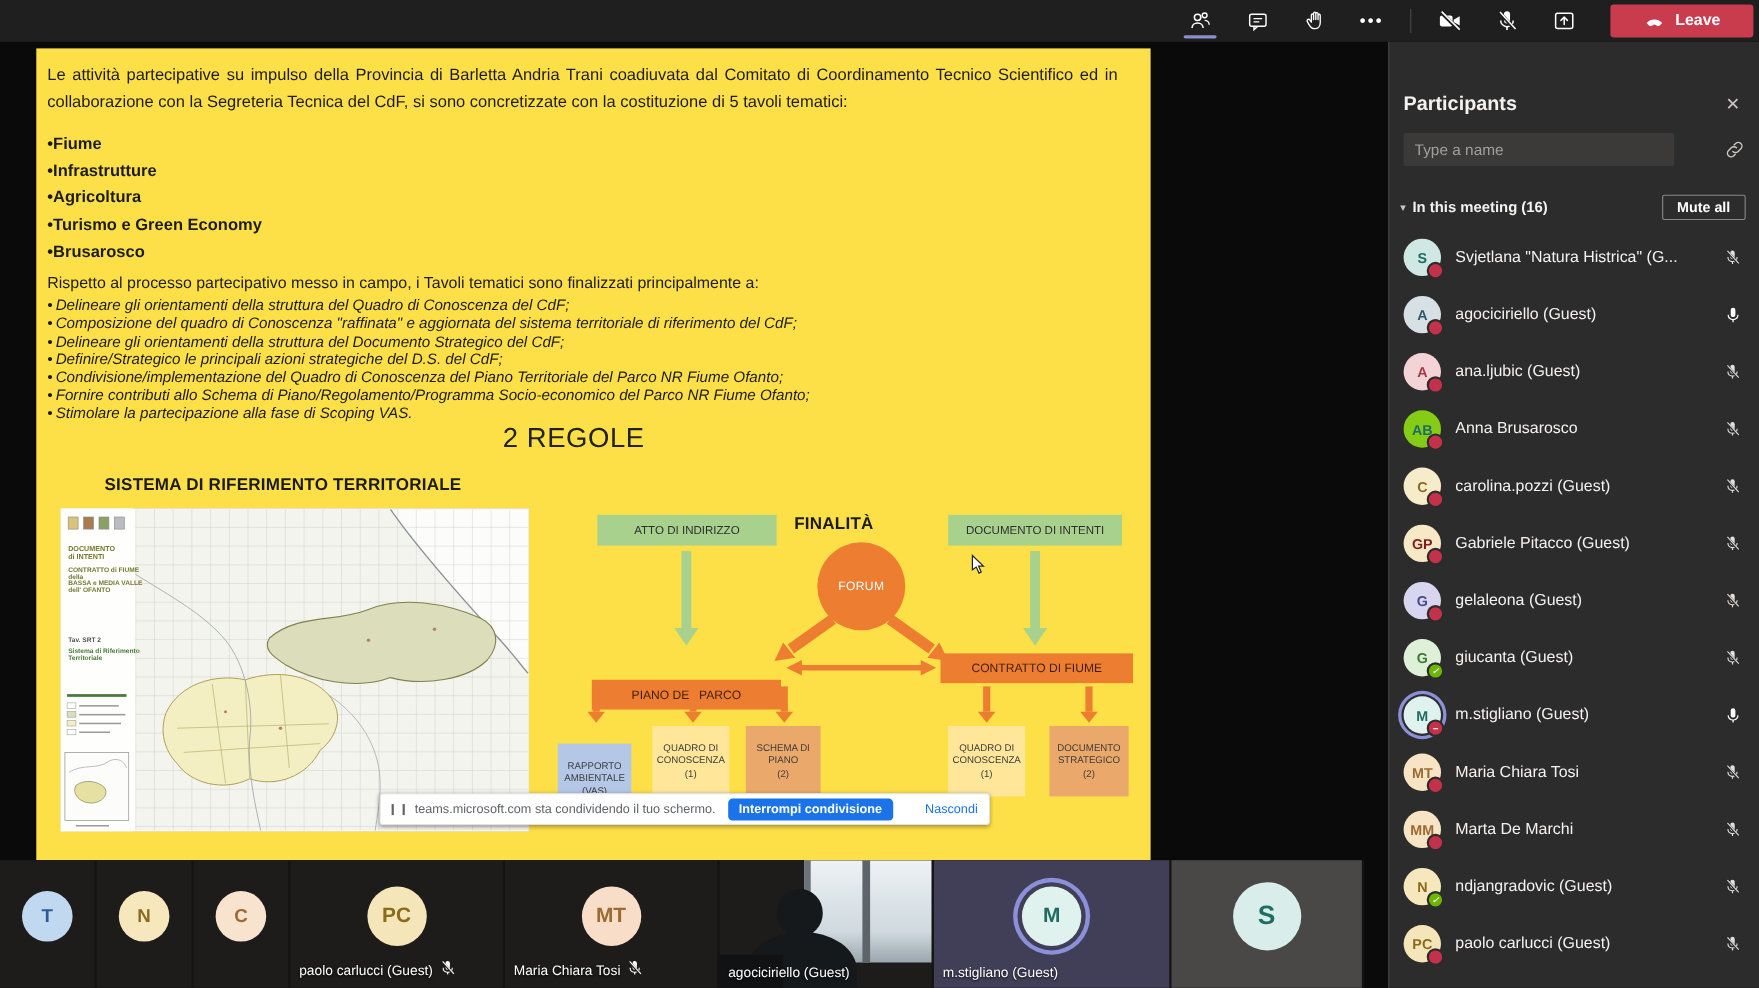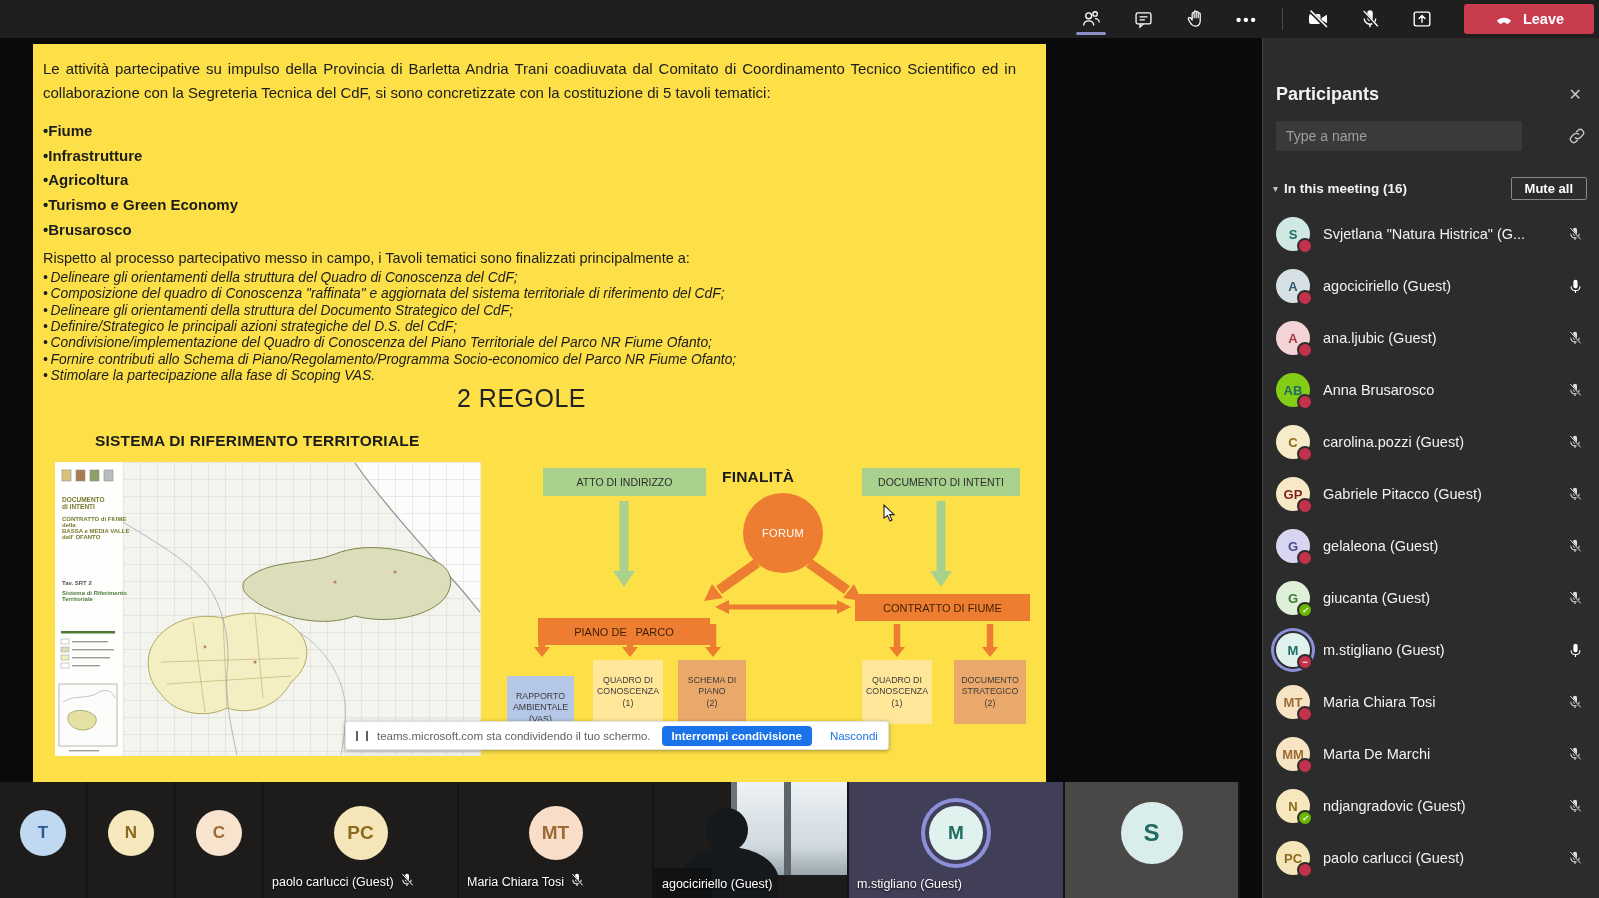--- a/index.html
+++ b/index.html
@@ -31,21 +31,21 @@
   .dg.circle{border-radius:50%;color:#fff;font-size:11px;letter-spacing:.3px;}
   .overlay-svg{position:absolute;left:0;top:0;width:1042px;height:738px;pointer-events:none;z-index:3;}
 
   
   .mlt{position:absolute;white-space:pre-line;font-weight:bold;z-index:2;}
 
   
   .share-bar{position:absolute;left:312px;top:677px;height:27px;background:#fff;border:1px solid #e0e0e0;border-radius:3px;box-shadow:0 1px 4px rgba(0,0,0,.35);display:inline-flex;align-items:center;font-size:11.5px;color:#5f6368;z-index:6;padding:0 10px 0 10px;white-space:nowrap;}
   .share-pause{width:8px;height:10px;border-left:2px solid #5f6368;border-right:2px solid #5f6368;margin-right:9px;}
   .share-stop{background:#1a73e8;color:#fff;border-radius:4px;font-size:11.5px;font-weight:bold;padding:4px 10px;margin-left:11px;cursor:pointer;}
-  .share-hide{color:#1a73e8;margin-left:18px;cursor:pointer;text-align:right;}
+  .share-hide{color:#1a73e8;margin-left:29px;cursor:pointer;text-align:right;}
 
   
   .panel{position:absolute;left:1262px;top:38px;width:337px;height:860px;background:#2d2c2c;border-left:1px solid #454443;color:#f3f2f1;overflow:hidden;z-index:10;}
   .panel-header{display:flex;align-items:center;justify-content:space-between;padding:46px 18px 0 13px;}
   .panel-title{font-size:18px;font-weight:bold;}
   .panel-close{color:#c8c6c4;font-size:16px;cursor:pointer;}
   .search-row{display:flex;align-items:center;margin:16px 13px 0 13px;}
   .search-input{width:226px;height:30px;background:#3b3a39;border:none;border-radius:2px;color:#fff;font-size:14px;padding:0 10px;font-family:"Liberation Sans",sans-serif;outline:none;}
   .search-input::placeholder{color:#a19f9d;}
   .link-icon{margin-left:auto;cursor:pointer;display:flex;}

